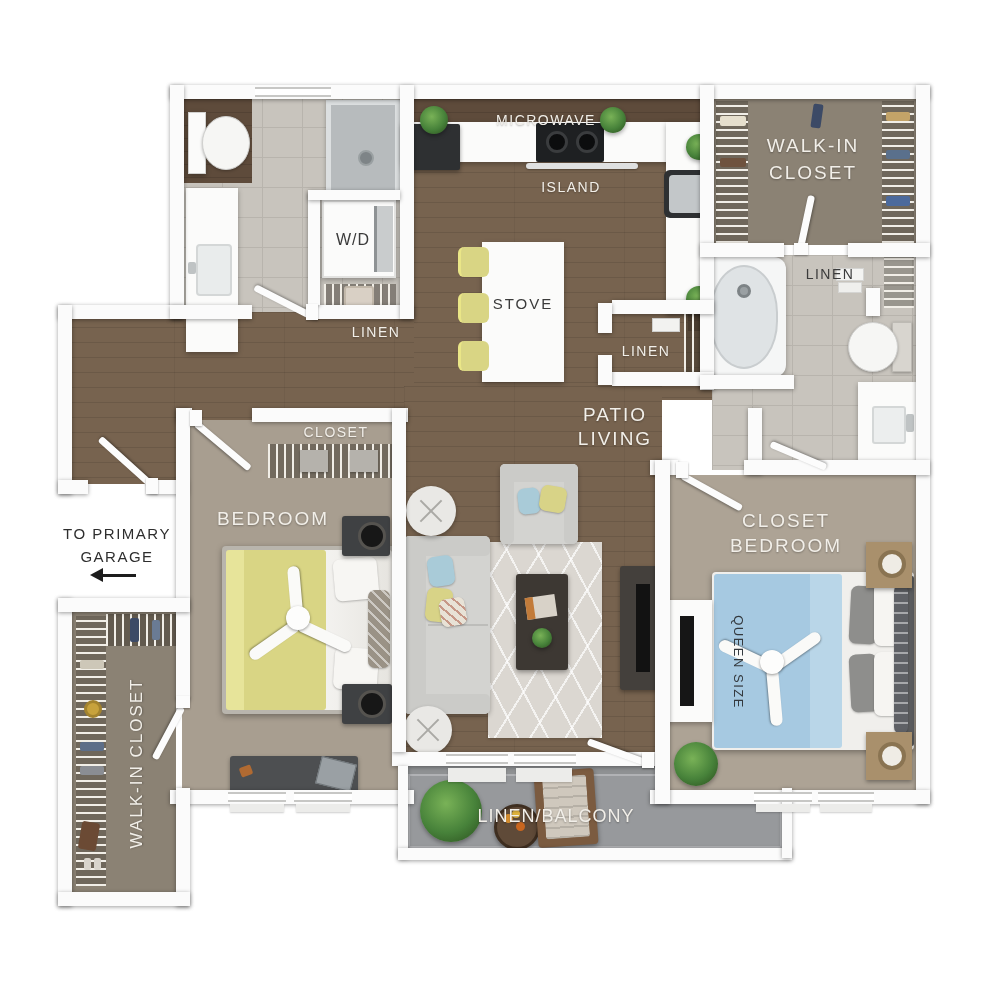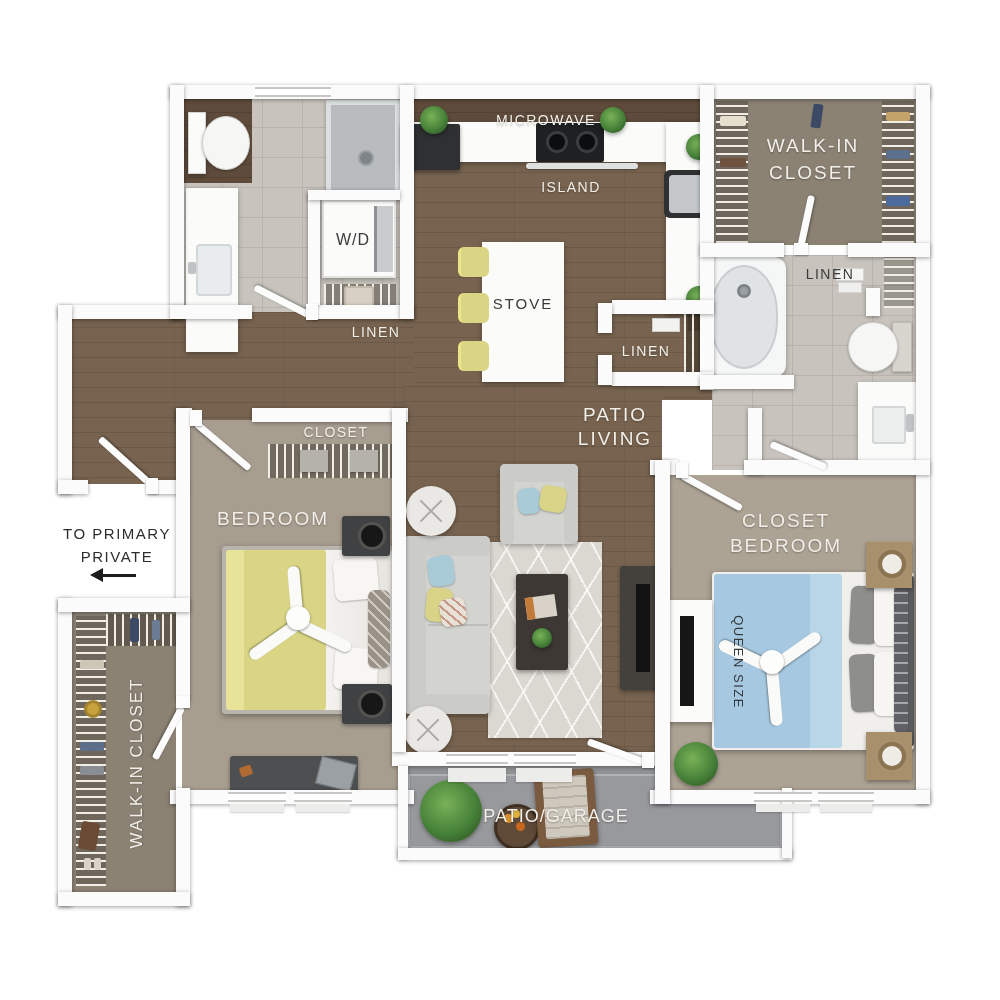--- a/index.html
+++ b/index.html
@@ -308,19 +308,19 @@
   <div class="abs lblD" style="left:830px;top:274px;font-size:14px;">LINEN</div>
   <div class="abs lblD" style="left:353px;top:240px;font-size:16px;letter-spacing:1px;">W/D</div>
   <div class="abs lbl" style="left:615px;top:415px;font-size:19px;">PATIO</div>
   <div class="abs lbl" style="left:615px;top:439px;font-size:19px;">LIVING</div>
   <div class="abs lbl" style="left:336px;top:432px;font-size:14px;letter-spacing:1.5px;">CLOSET</div>
   <div class="abs lbl" style="left:273px;top:519px;font-size:19px;">BEDROOM</div>
   <div class="abs lbl" style="left:786px;top:521px;font-size:19px;">CLOSET</div>
   <div class="abs lbl" style="left:786px;top:546px;font-size:19px;">BEDROOM</div>
   <div class="abs lblD vertDn" style="left:738px;top:662px;font-size:13px;color:#33383d;">QUEEN SIZE</div>
   <div class="abs lbl vertUp" style="left:137px;top:763px;font-size:17px;">WALK-IN CLOSET</div>
-  <div class="abs lbl" style="left:556px;top:816px;font-size:18px;letter-spacing:1px;">PATIO/GARAGE</div>
+  <div class="abs lbl" style="left:556px;top:816px;font-size:18px;letter-spacing:1px;">LINEN/BALCONY</div>
   <div class="abs lblD" style="left:117px;top:533px;font-size:15px;color:#2e2e2e;">TO PRIMARY</div>
-  <div class="abs lblD" style="left:117px;top:556px;font-size:15px;color:#2e2e2e;">PRIVATE</div>
+  <div class="abs lblD" style="left:117px;top:556px;font-size:15px;color:#2e2e2e;">GARAGE</div>
   <div class="abs" style="left:102px;top:574px;width:34px;height:3px;background:#1d1d1d;"></div>
   <div class="abs" style="left:90px;top:568px;width:0;height:0;border-top:7px solid transparent;border-bottom:7px solid transparent;border-right:13px solid #1d1d1d;"></div>
 
 </div>
 
 </body></html>

